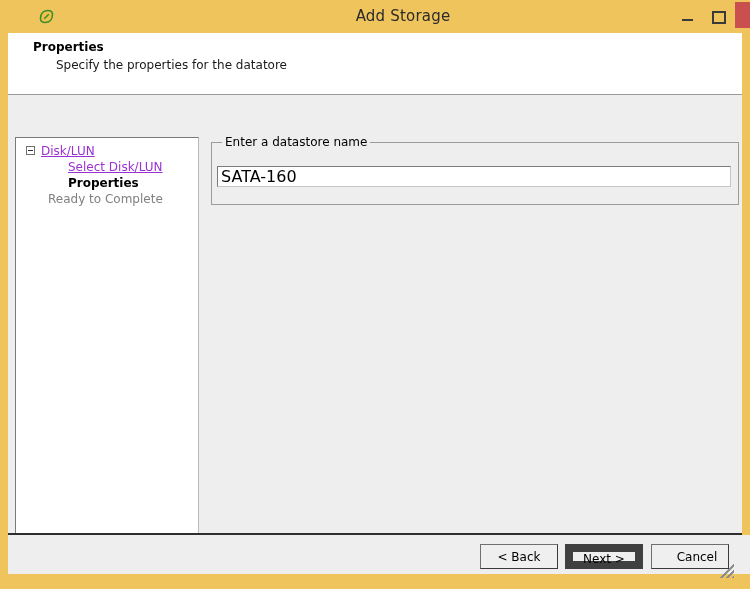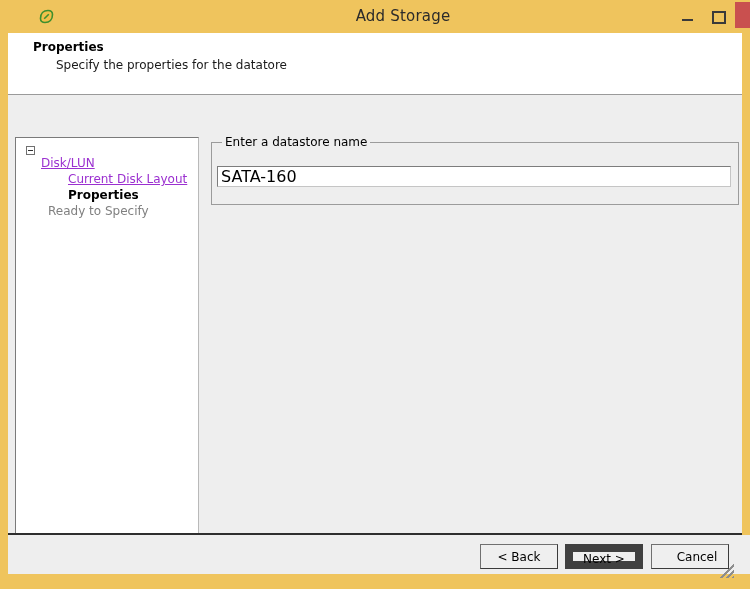--- a/index.html
+++ b/index.html
@@ -172,21 +172,21 @@
   }
   .expander::before {
     content: "";
     position: absolute;
     left: 1px;
     top: 3px;
     width: 5px;
     height: 1px;
     background: #303030;
   }
-  .tree-label { position: absolute; margin-top: 12px; }
+  .tree-label { position: absolute; }
   .lvl0 { left: 25px; }
   .lvl1 { left: 52px; }
   .lvl0b { left: 32px; }
   .link {
     color: #9b30d0;
     text-decoration: underline;
   }
   .current {
     color: #000000;
     font-weight: bold;
@@ -327,27 +327,27 @@
 
     <div id="wizard-body">
 
       <div id="nav-pane">
         <div id="tree">
           <div class="tree-row">
             <span class="expander"></span>
             <span class="tree-label lvl0 link">Disk/LUN</span>
           </div>
           <div class="tree-row">
-            <span class="tree-label lvl1 link">Current Disk Layout</span>
+            <span class="tree-label lvl1 link">Select Disk/LUN</span>
           </div>
           <div class="tree-row">
             <span class="tree-label lvl1 current">Properties</span>
           </div>
           <div class="tree-row">
-            <span class="tree-label lvl0b disabled">Ready to Specify</span>
+            <span class="tree-label lvl0b disabled">Ready to Complete</span>
           </div>
         </div>
       </div>
 
       <div id="content-pane">
         <div id="groupbox">
           <span id="groupbox-label">Enter a datastore name</span>
           <input id="datastore-name-input" type="text" value="SATA-160" style="">
         </div>
       </div>

